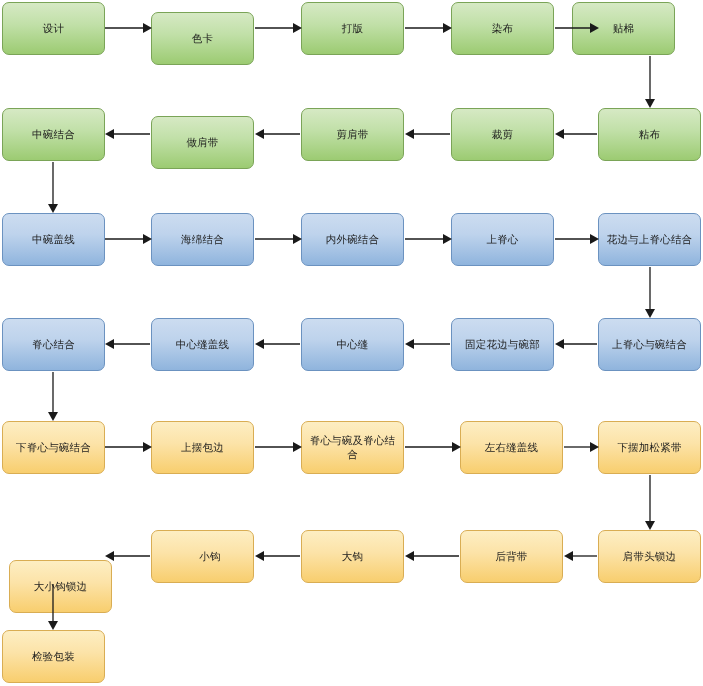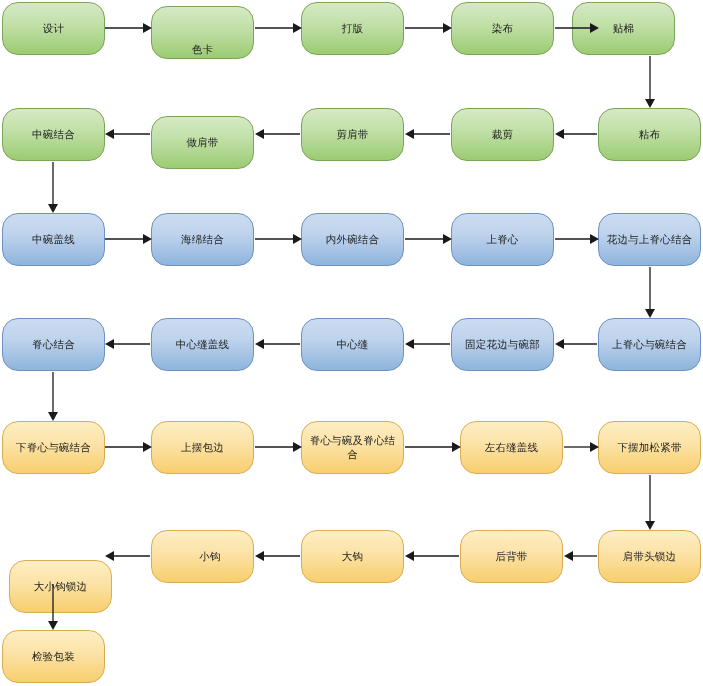--- a/index.html
+++ b/index.html
@@ -14,21 +14,21 @@
     position: relative;
     width: 703px;
     height: 686px;
     background: #ffffff;
     overflow: hidden;
   }
   .node {
     position: absolute;
     width: 103px;
     height: 53px;
-    border-radius: 16px;
+    border-radius: 7px;
     box-sizing: border-box;
     display: flex;
     align-items: center;
     justify-content: center;
     text-align: center;
     font-size: 10.5px;
     line-height: 1.25;
     color: #1d1d1d;
     letter-spacing: 0.2px;
     padding: 2px 4px;
@@ -62,21 +62,21 @@
   }
 </style>
 </head>
 <body>
 
 <div id="flowchart">
 
   <div class="node node-green" style="left:2px;  top:2px;">
     <span class="node-label">设计</span>
   </div>
-  <div class="node node-green" style="left:151px; top:6px;align-items:flex-end;">
+  <div class="node node-green" style="left:151px; top:12px;">
     <span class="node-label">色卡</span>
   </div>
   <div class="node node-green" style="left:301px; top:2px;">
     <span class="node-label">打版</span>
   </div>
   <div class="node node-green" style="left:451px; top:2px;">
     <span class="node-label">染布</span>
   </div>
   <div class="node node-green" style="left:572px; top:2px;">
     <span class="node-label">贴棉</span>

